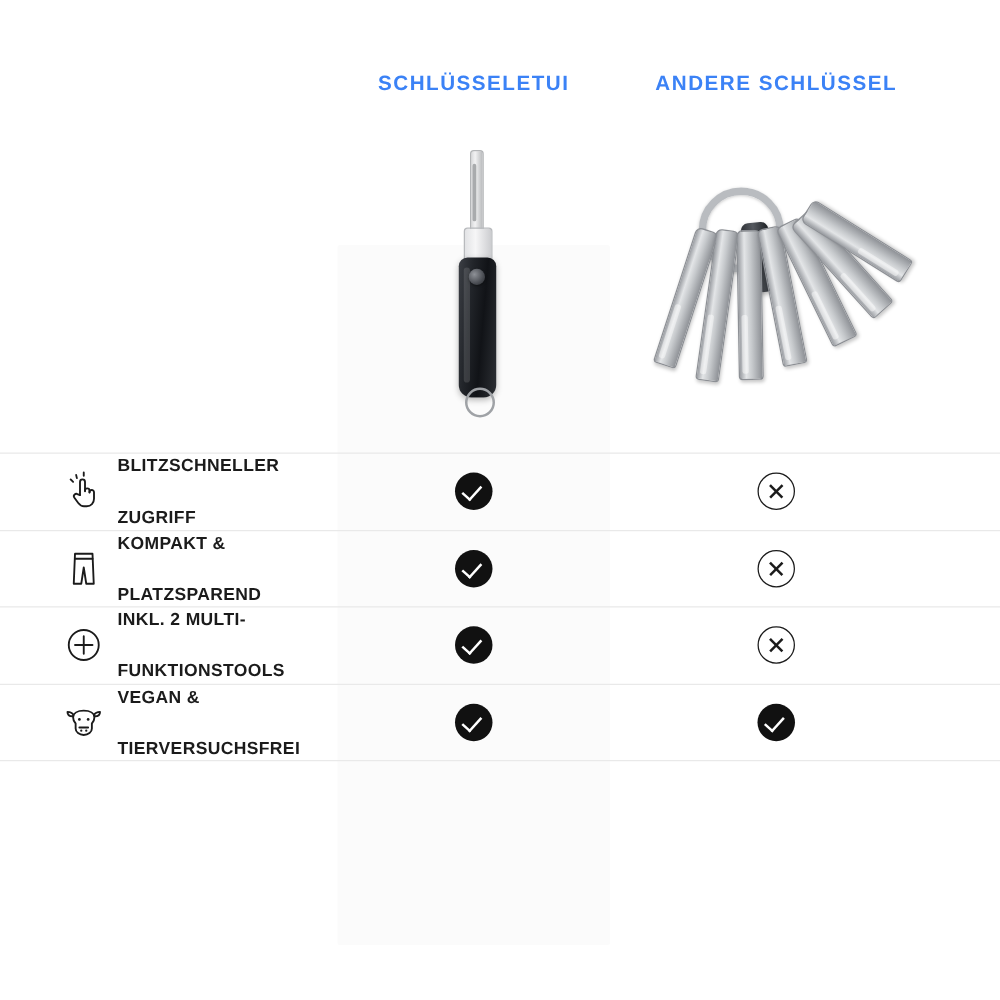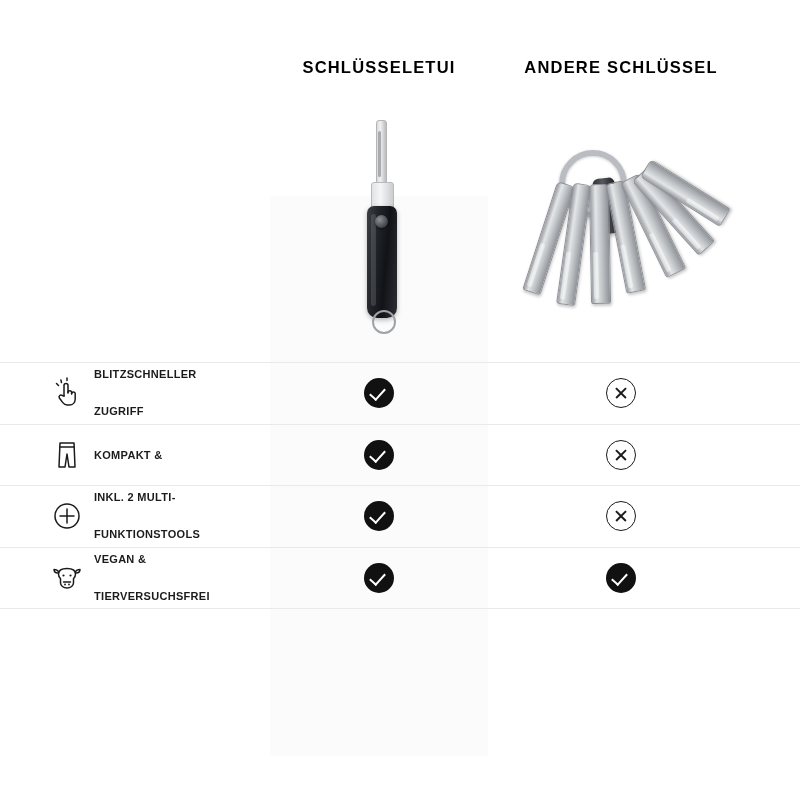--- a/index.html
+++ b/index.html
@@ -31,21 +31,21 @@
     border-radius: 2px;
   }
 
   
   .col-head {
     position: absolute;
     top: 58px;
     font-size: 16.5px;
     font-weight: bold;
     letter-spacing: 1.2px;
-    color: #000000;
+    color: #3b82f6;
     text-align: center;
     text-transform: uppercase;
     white-space: nowrap;
   }
   .col-head.product { left: 270px; width: 218px; }
   .col-head.other   { left: 512px; width: 218px; }
 
   
   .hero {
     position: absolute;
@@ -214,21 +214,21 @@
     display: flex;
     align-items: center;
     justify-content: center;
   }
   .row .label-cell {
     position: absolute;
     left: 94px;
     top: 50%;
     transform: translateY(-50%);
     width: 170px;
-    font-size: 11px;
+    font-size: 14px;
     font-weight: bold;
     line-height: 1.35;
     letter-spacing: 0.3px;
     color: #1b1b1b;
     text-transform: uppercase;
   }
   .row .label-cell .l2 { display: block; margin-top: 22px; }
 
   .mark {
     position: absolute;
@@ -340,20 +340,21 @@
 
     <div class="row">
       <div class="icon-cell">
         <svg class="fico" width="34" height="34" viewBox="0 0 34 34" fill="none" stroke="#1b1b1b" stroke-width="1.5" stroke-linecap="round" stroke-linejoin="round">
           <path d="M10 5h14l1 24h-6l-2-13-2 13H9z"></path>
           <path d="M10 9h14"></path>
         </svg>
       </div>
       <div class="label-cell">
         <span>KOMPAKT &amp;</span>
+        <span class="l2">PLATZSPAREND</span>
       </div>
       <div class="mark product">
           <div class="check-circle"></div>
         </div>
       <div class="mark other">
           <div class="x-circle"></div>
         </div>
     </div>
 
     <div class="row">

